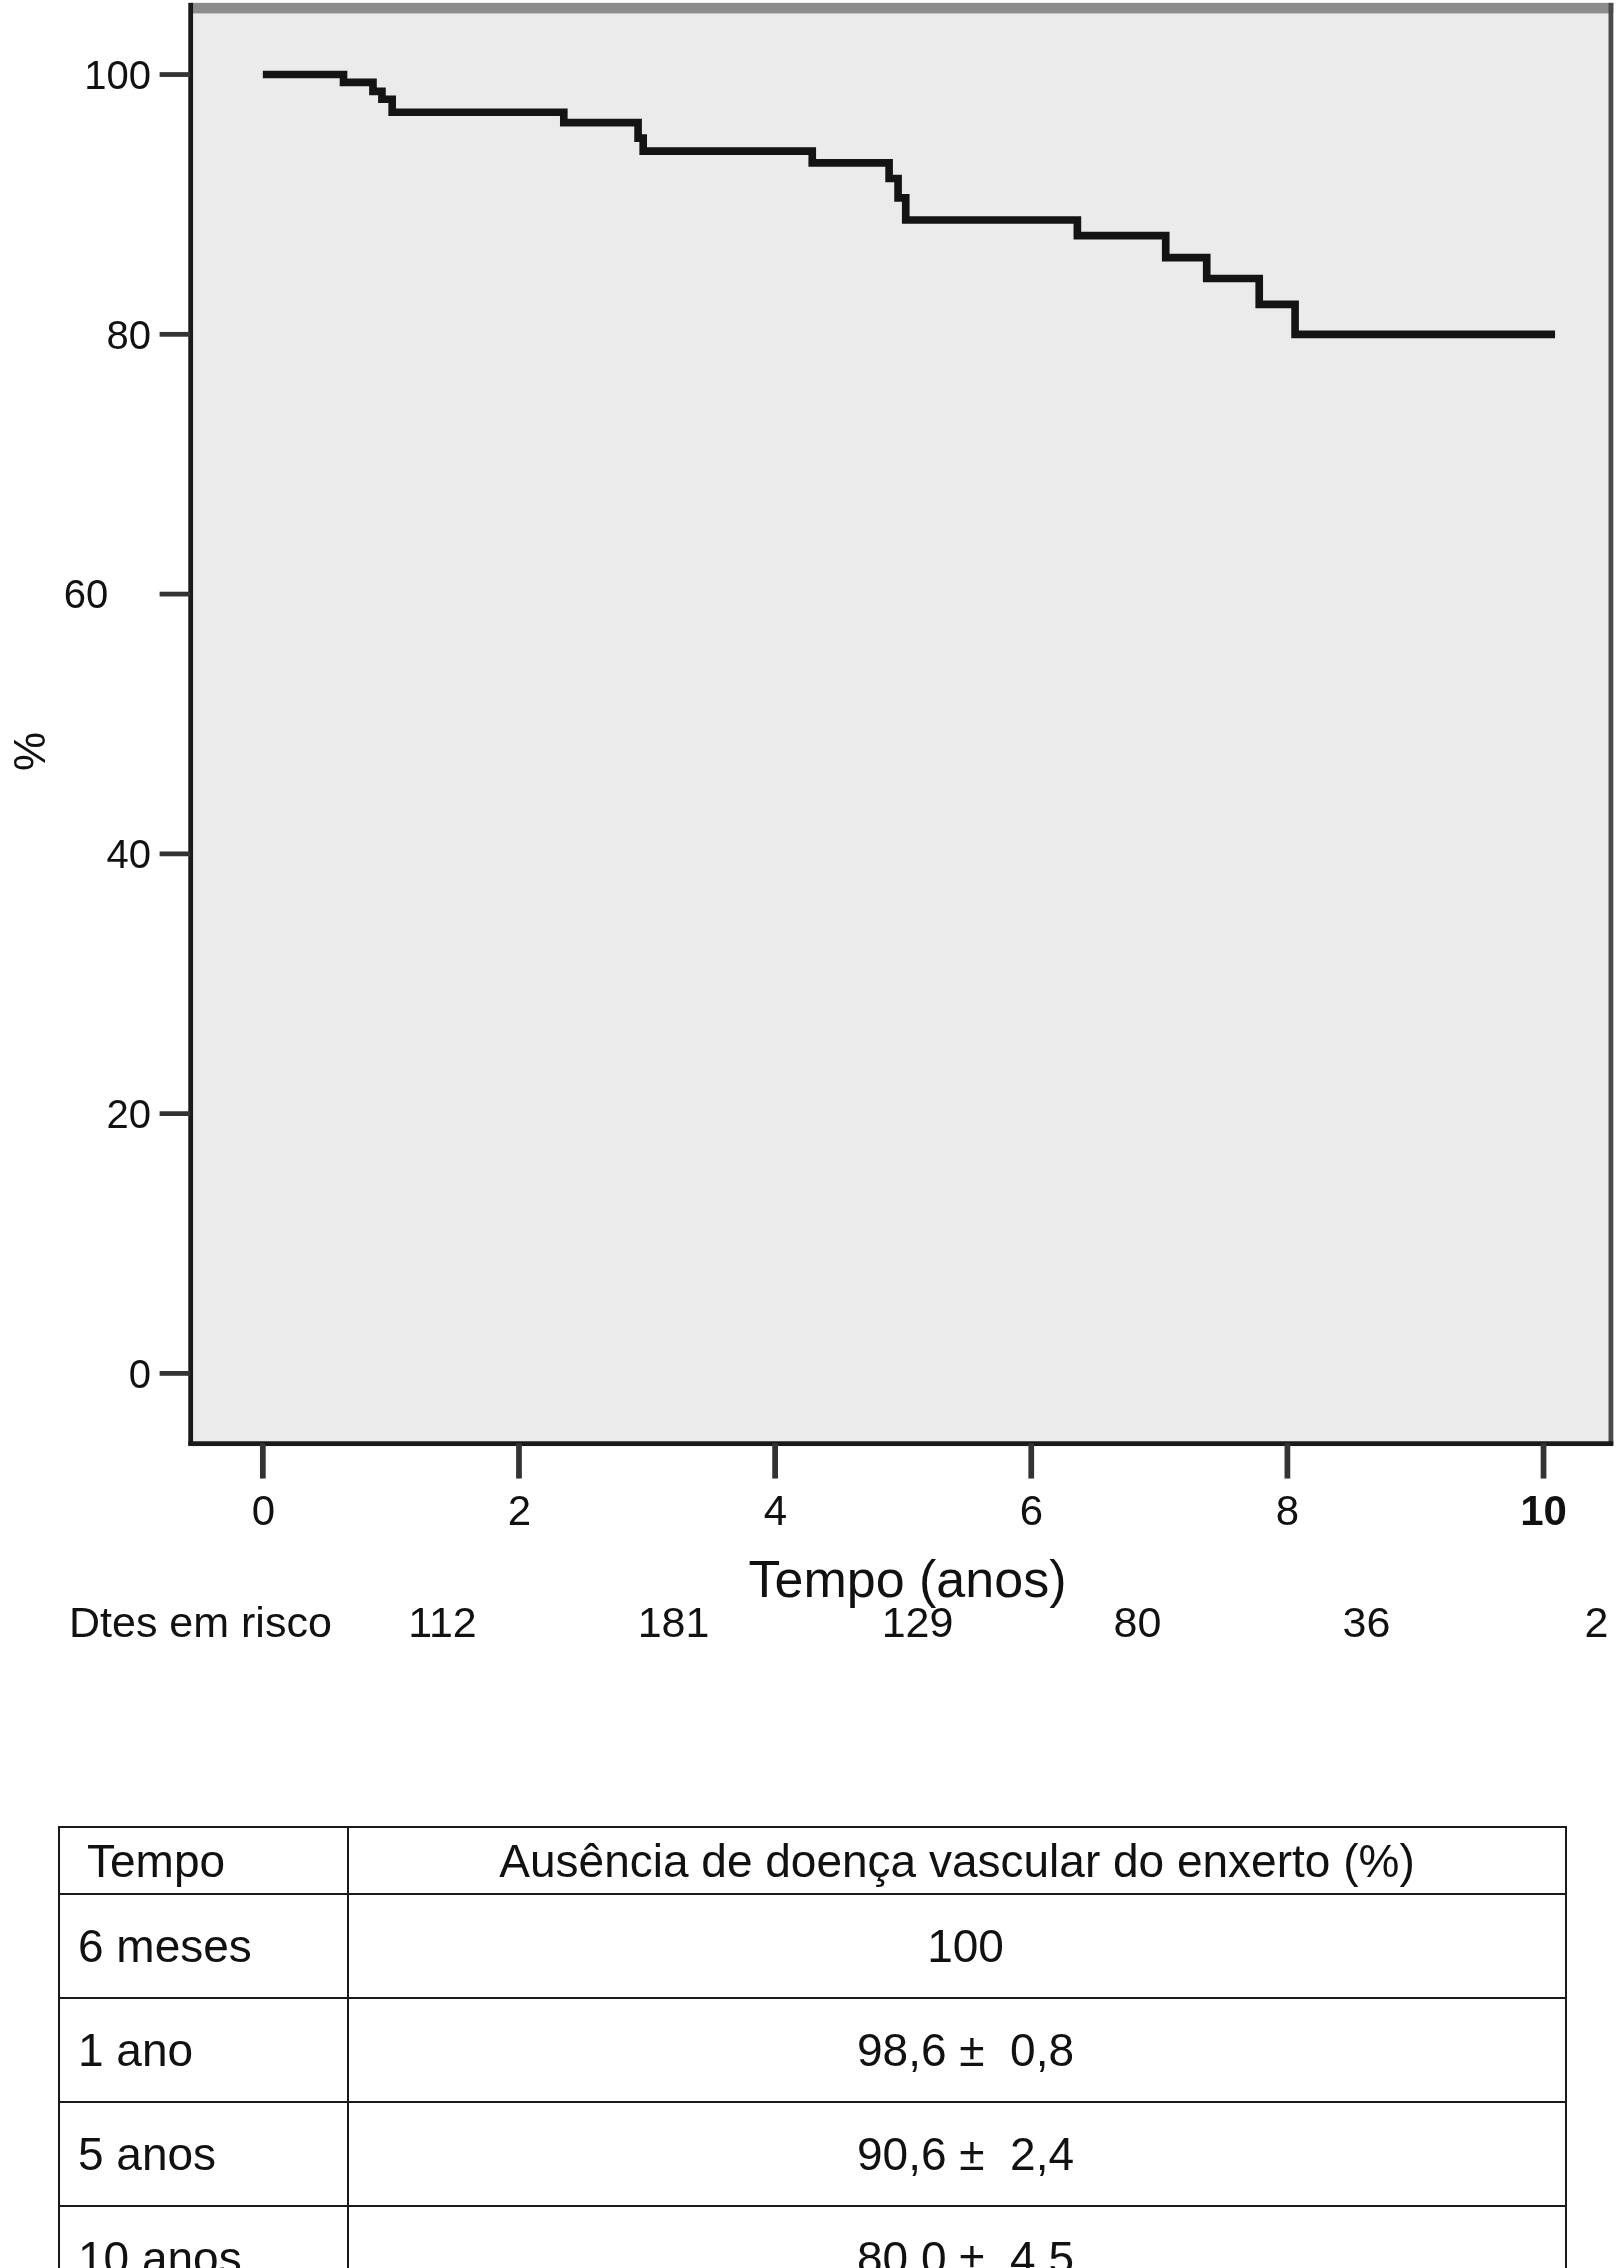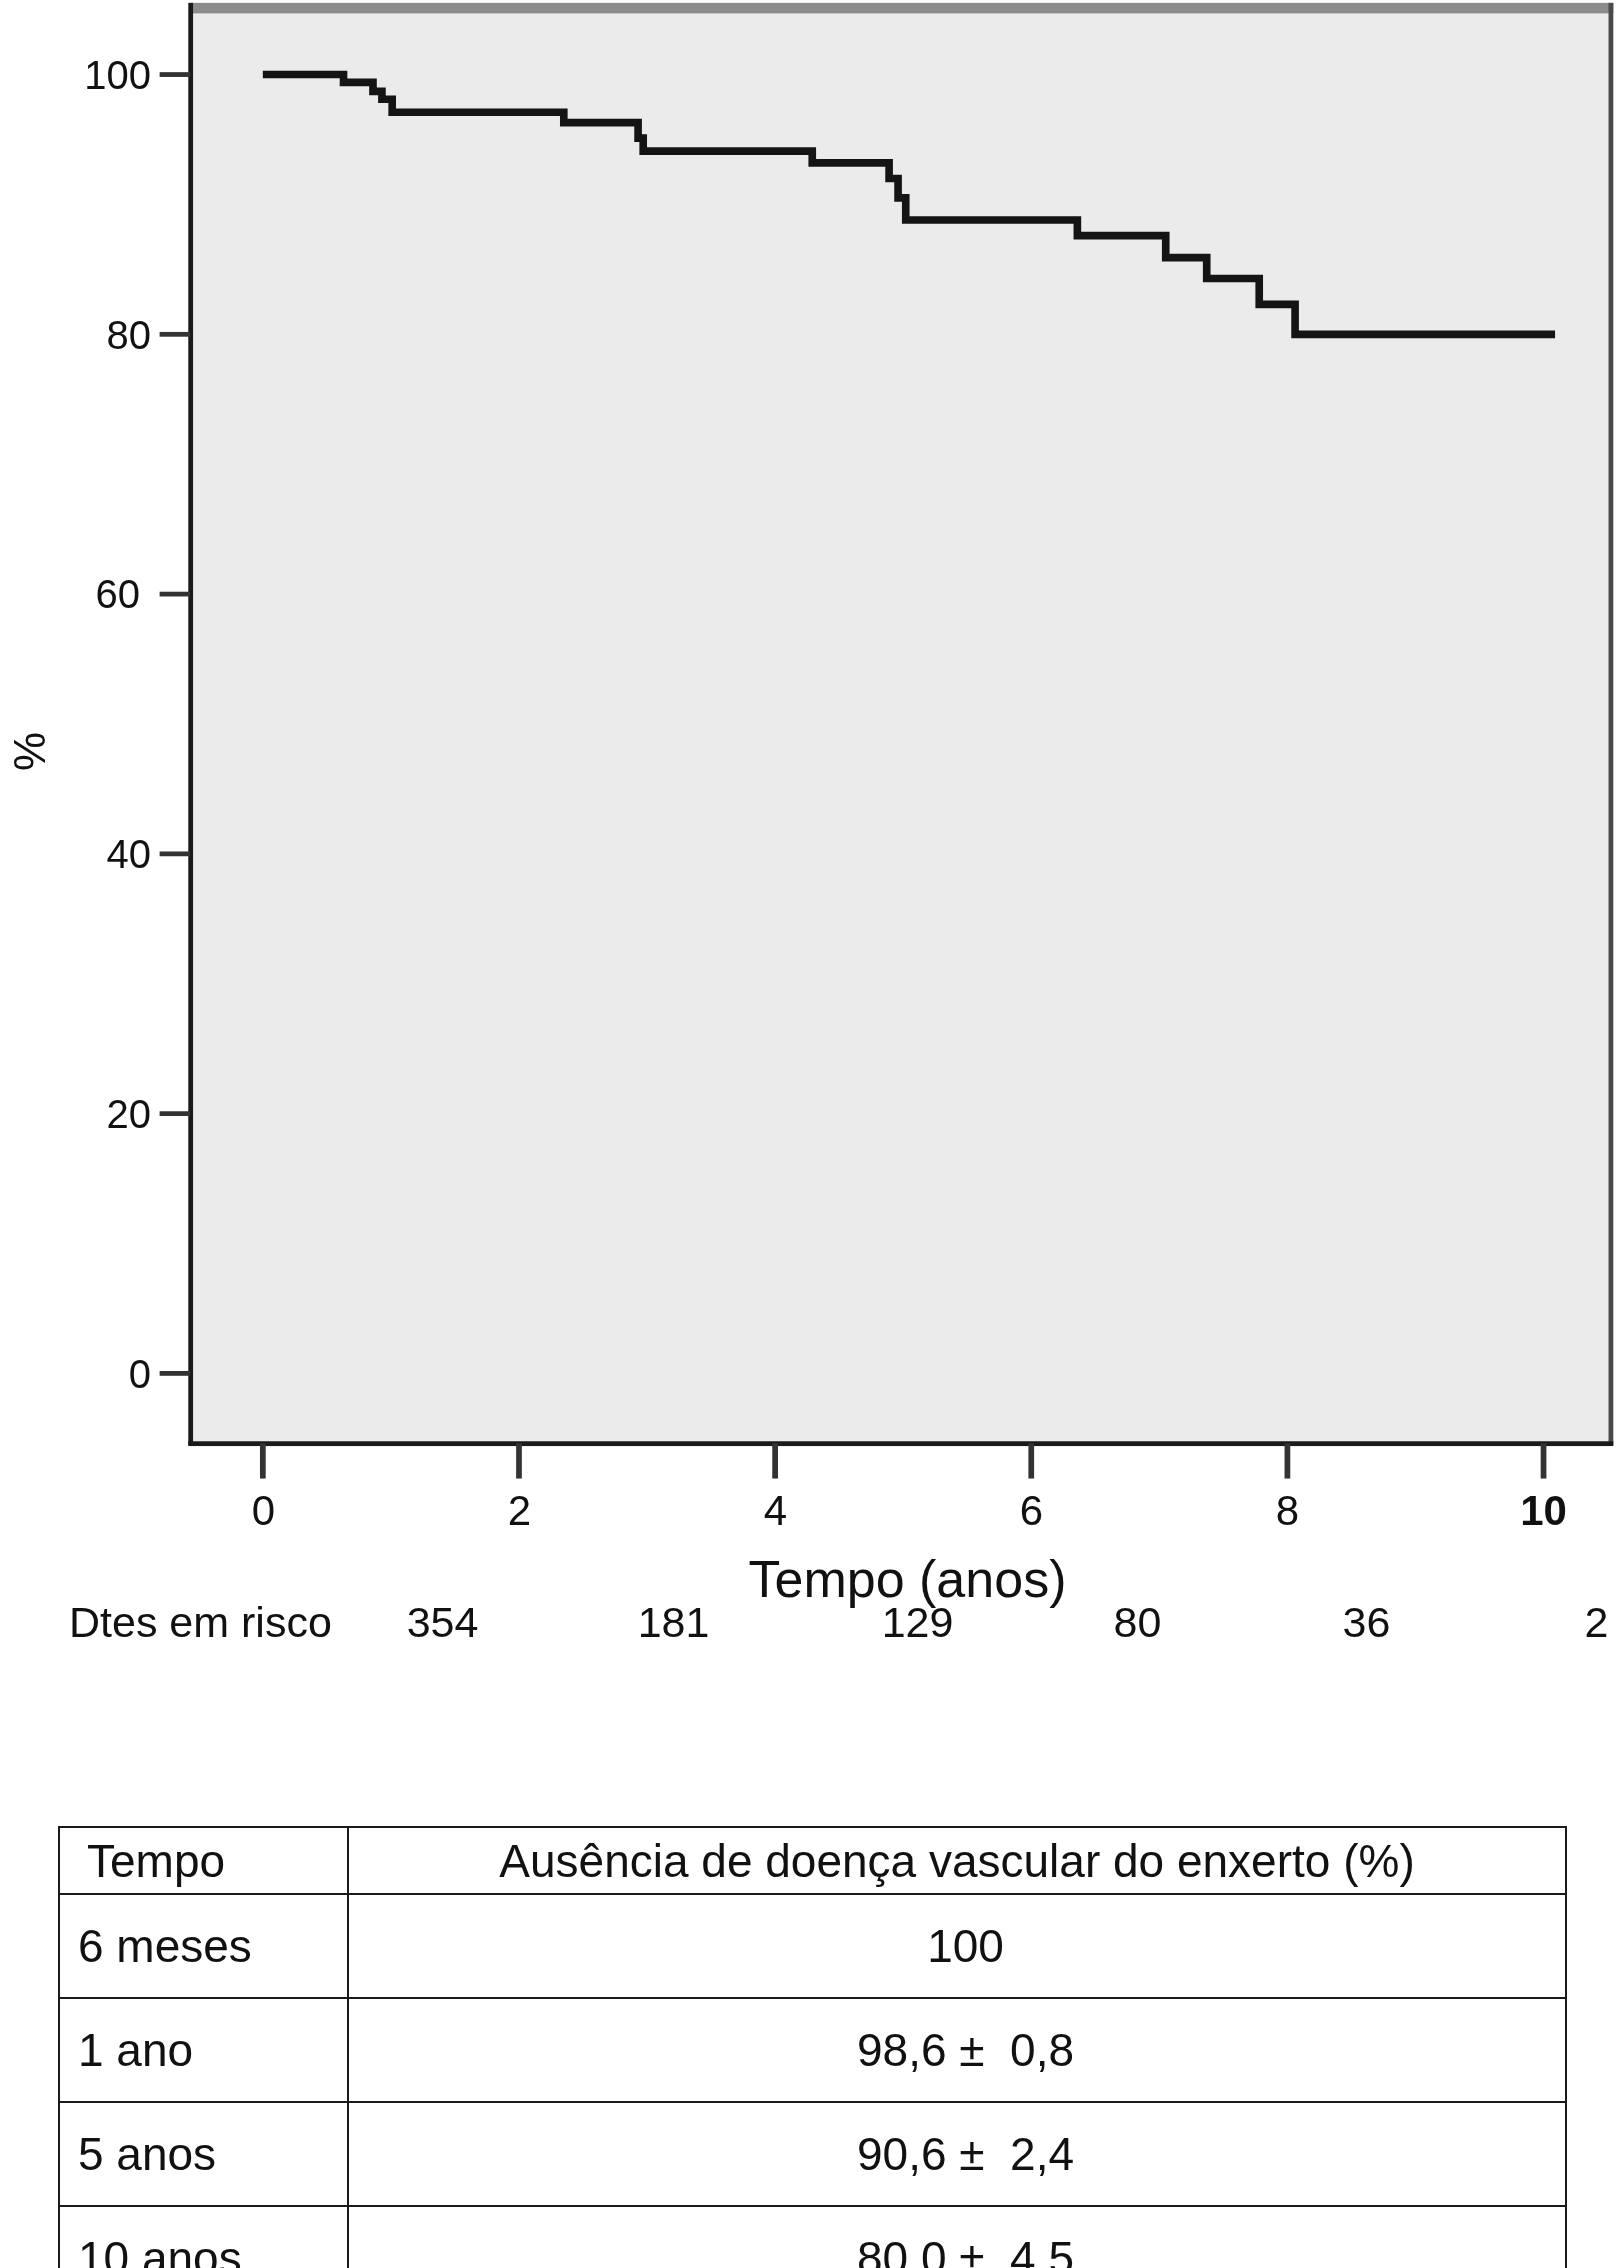--- a/index.html
+++ b/index.html
@@ -45,38 +45,38 @@
         <line x1="1347" x2="1347" y1="1510" y2="1547" stroke="#333" stroke-width="6"></line>
         <line x1="1615" x2="1615" y1="1510" y2="1547" stroke="#333" stroke-width="6"></line>
       </g>
     <path id="km-curve" fill="none" stroke="#141414" stroke-width="8" stroke-linejoin="miter" d="M 275 78 L 359.42 78 L 359.42 86.15399999999993 L 390.24 86.15399999999993 L 390.24 95.66699999999996 L 399.62 95.66699999999996 L 399.62 103.82100000000008 L 410.34000000000003 103.82100000000008 L 410.34000000000003 117.41100000000009 L 589.9000000000001 117.41100000000009 L 589.9000000000001 128.28300000000004 L 667.62 128.28300000000004 L 667.62 144.59100000000007 L 672.98 144.59100000000007 L 672.98 158.1810000000001 L 849.86 158.1810000000001 L 849.86 170.41199999999998 L 930.26 170.41199999999998 L 930.26 186.72 L 939.64 186.72 L 939.64 207.105 L 947.68 207.105 L 947.68 230.20800000000003 L 1127.24 230.20800000000003 L 1127.24 246.51600000000008 L 1219.6999999999998 246.51600000000008 L 1219.6999999999998 269.6189999999999 L 1262.58 269.6189999999999 L 1262.58 291.36300000000006 L 1317.52 291.36300000000006 L 1317.52 318.543 L 1355.04 318.543 L 1355.04 349.8 L 1627.06 349.8"></path>
   </svg>
 
   <div id="ytick-labels">
       <div class="ytick-label" style="left: 27px; top: 1347px;">0</div>
       <div class="ytick-label" style="left: 27px; top: 1087px;">20</div>
       <div class="ytick-label" style="left: 27px; top: 827px;">40</div>
-      <div class="ytick-label" style="left: 16px; top: 567px;">60</div>
+      <div class="ytick-label" style="left: 24px; top: 567px; text-align: center;">60</div>
       <div class="ytick-label" style="left: 27px; top: 308px;">80</div>
       <div class="ytick-label" style="left: 27px; top: 48px;">100</div>
     </div>
   <div id="xtick-labels">
       <div class="xtick-label" style="left: 206px; top: 1487px;">0</div>
       <div class="xtick-label" style="left: 462px; top: 1487px;">2</div>
       <div class="xtick-label" style="left: 718px; top: 1487px;">4</div>
       <div class="xtick-label" style="left: 974px; top: 1487px;">6</div>
       <div class="xtick-label" style="left: 1230px; top: 1487px;">8</div>
       <div class="xtick-label" style="left: 1486px; top: 1487px; font-weight: bold;">10</div>
     </div>
 
   <div class="ylabel">%</div>
   <div class="xlabel">Tempo (anos)</div>
 
   <div class="risk-label">Dtes em risco</div>
-  <div class="risk-value" style="left:366px">354</div>
+  <div class="risk-value" style="left:366px">112</div>
   <div class="risk-value" style="left:597px">181</div>
   <div class="risk-value" style="left:841px">129</div>
   <div class="risk-value" style="left:1061px">80</div>
   <div class="risk-value" style="left:1290px">36</div>
   <div class="risk-value" style="left:1520px">2</div>
 
   <table class="summary">
     <colgroup>
         <col class="c1">
         <col>

